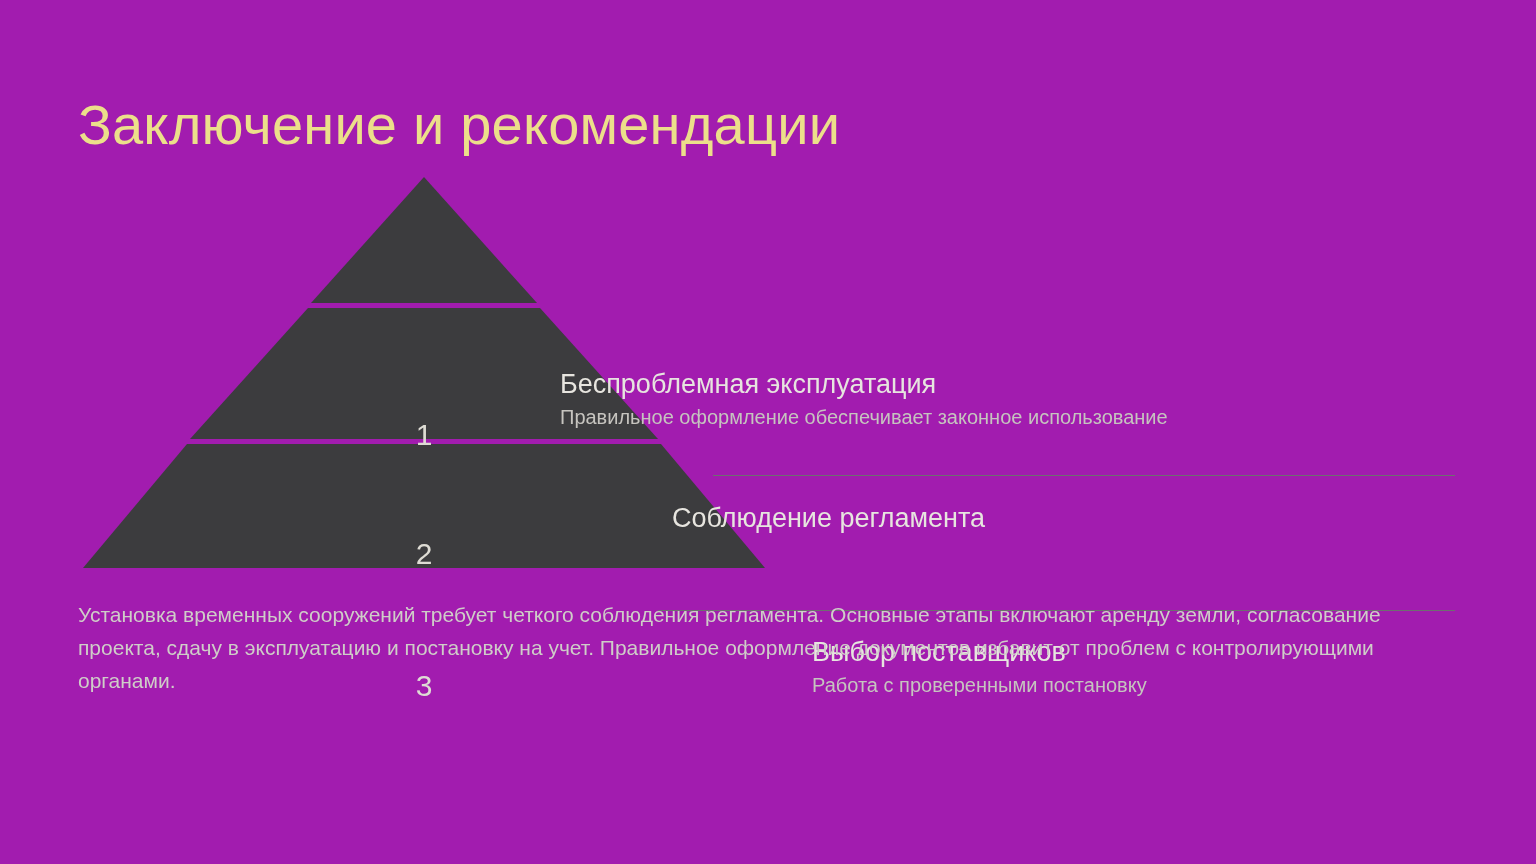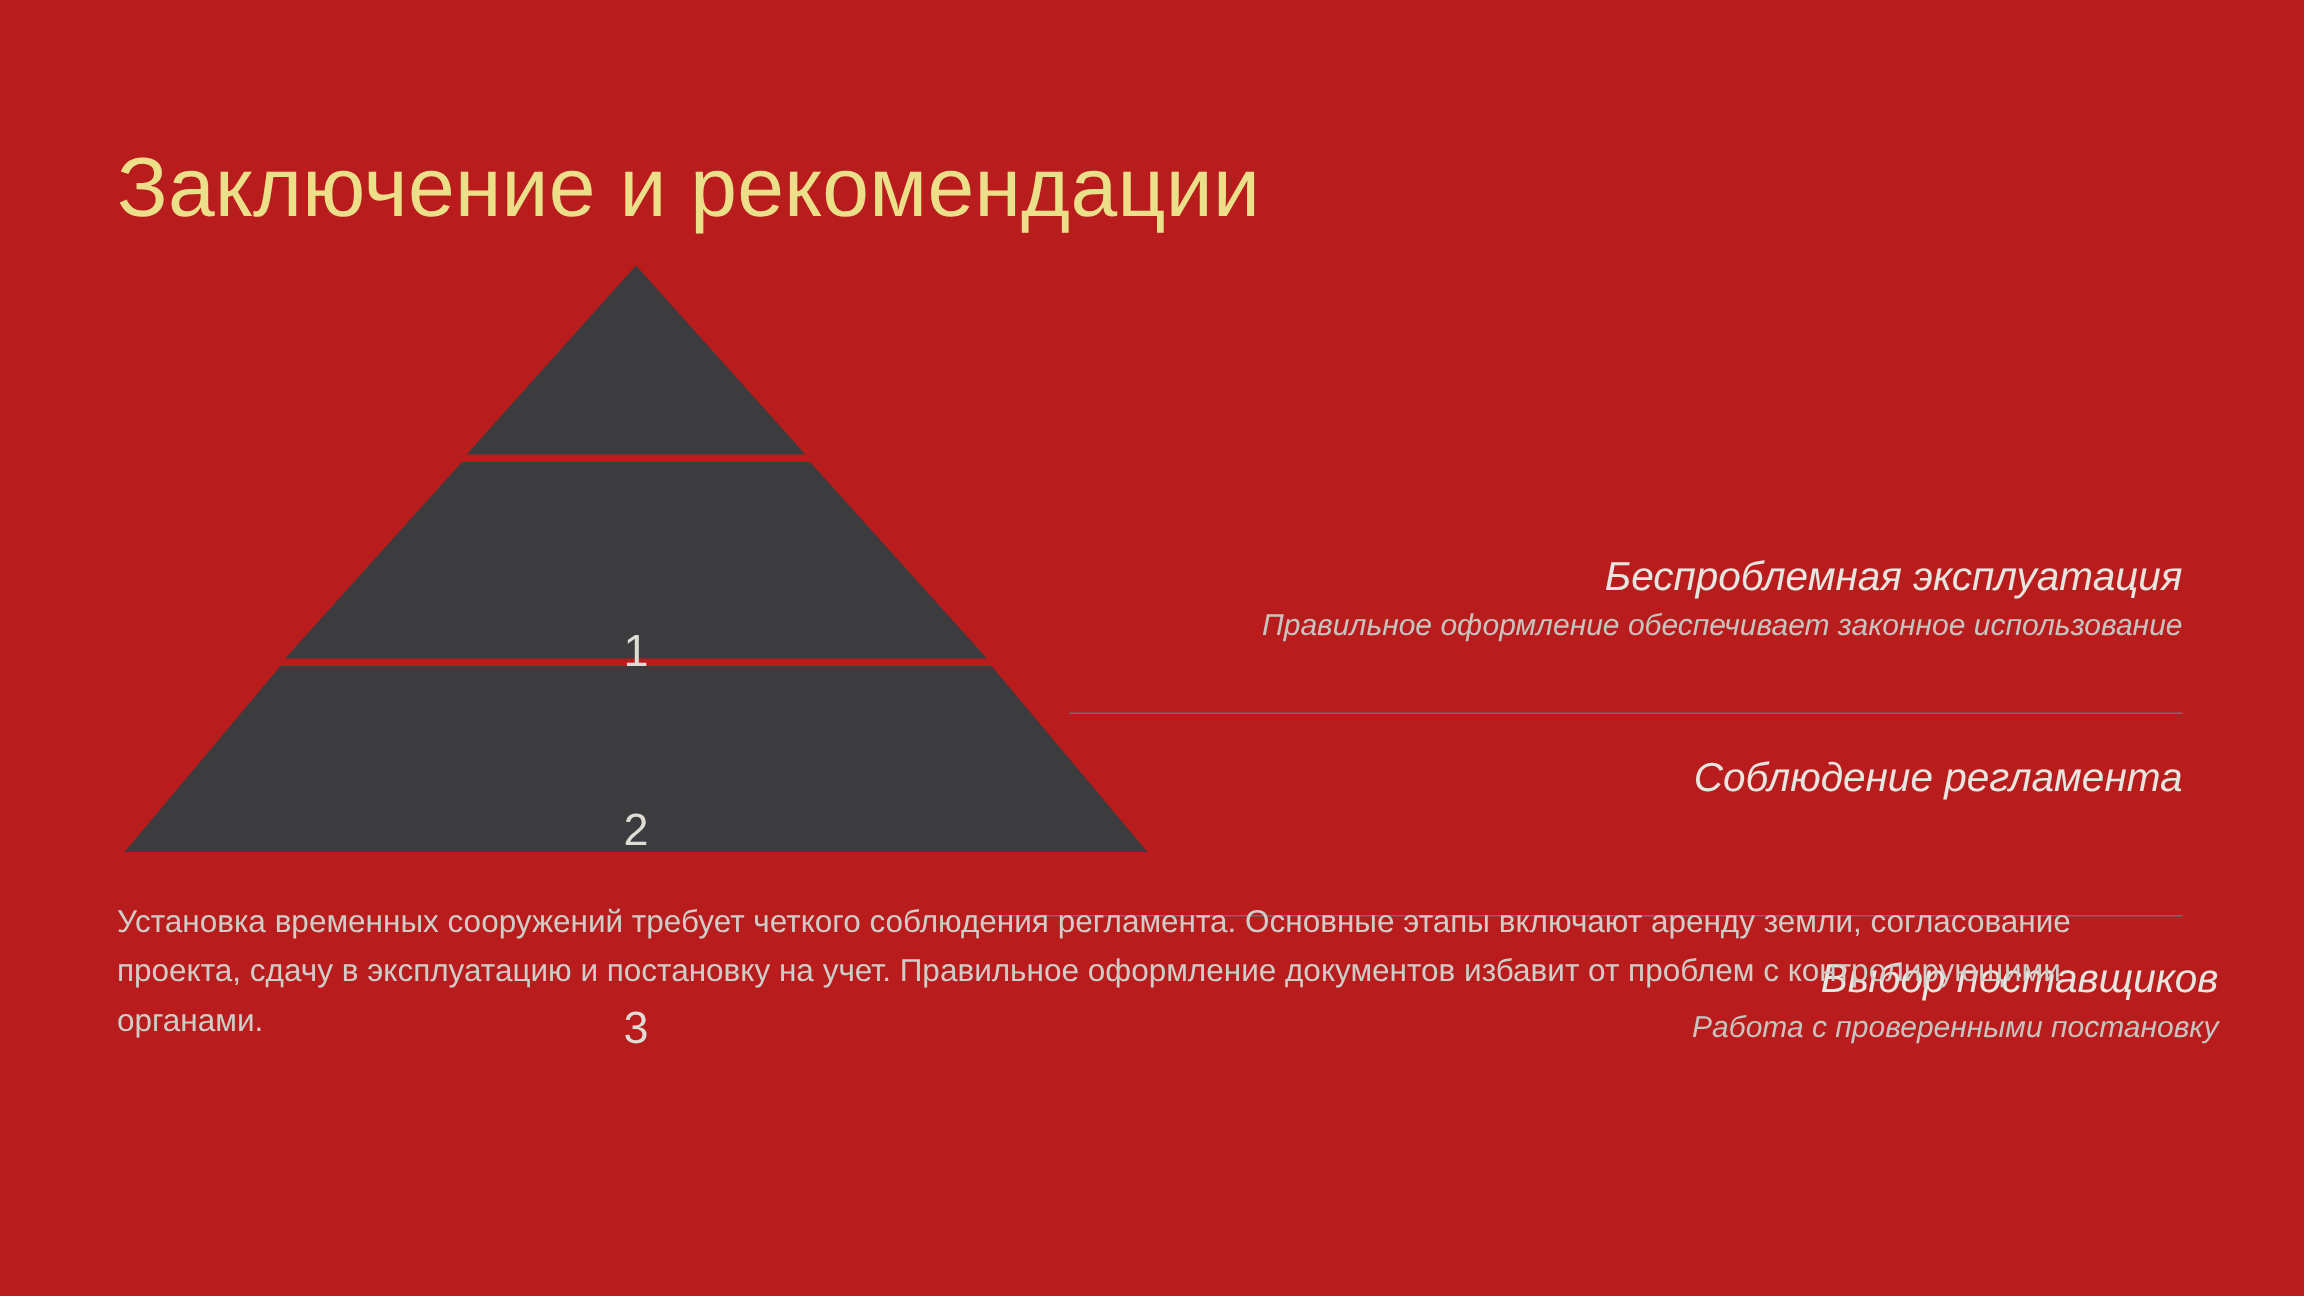--- a/index.html
+++ b/index.html
@@ -10,21 +10,21 @@
     width: 1536px;
     height: 864px;
     background: #1b1b1d;
     font-family: "Liberation Sans", sans-serif;
     overflow: hidden;
     position: relative;
   }
   .slide {
     position: absolute;
     inset: 0;
-    background: #b91c1c;
+    background: #a21caf;
   }
 
   
   .page-title {
     position: absolute;
     left: 78px;
     top: 56px;
     font-size: 56px;
     line-height: 1.1;
     letter-spacing: 0.2px;
@@ -63,22 +63,21 @@
   .divider {
     position: absolute;
     height: 1px;
     background: #6e6e70;
   }
   .divider-1 { left: 713px; top: 305px; width: 742px; }
   .divider-2 { left: 658px; top: 440px; width: 797px; }
 
   .level-text {
     position: absolute;
-    text-align: right;
-    font-style: italic;
+    text-align: left;
   }
   .level-text .lvl-heading {
     color: #e7e5df;
     font-size: 27px;
     font-weight: 400;
     line-height: 1.25;
     white-space: nowrap;
   }
   .level-text .lvl-sub {
     color: #c6c4bf;

